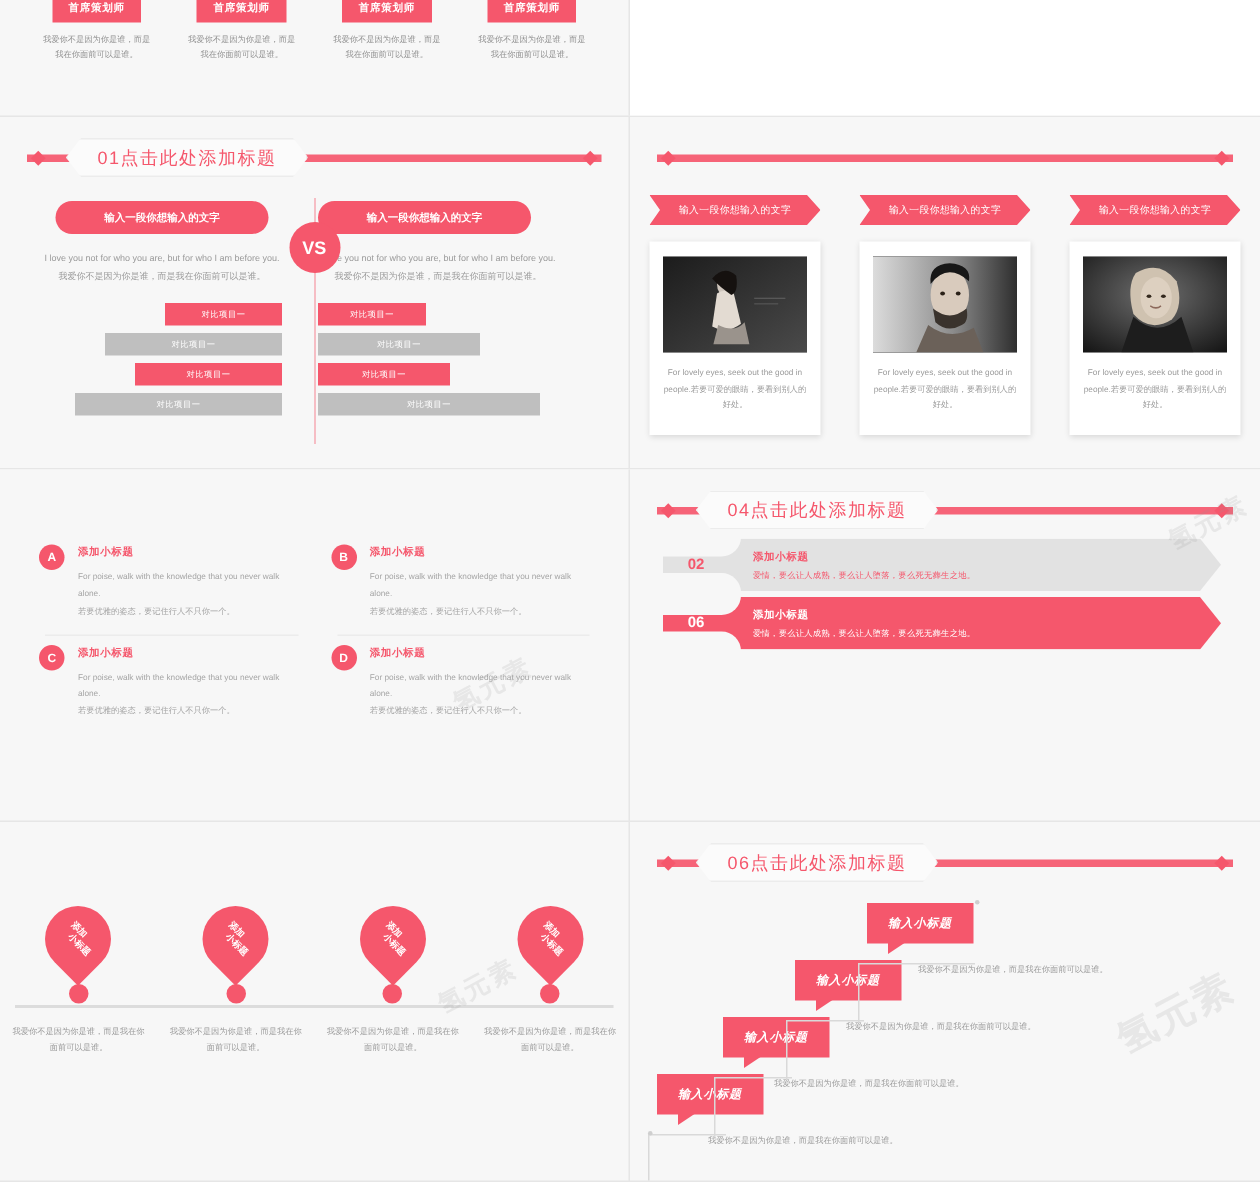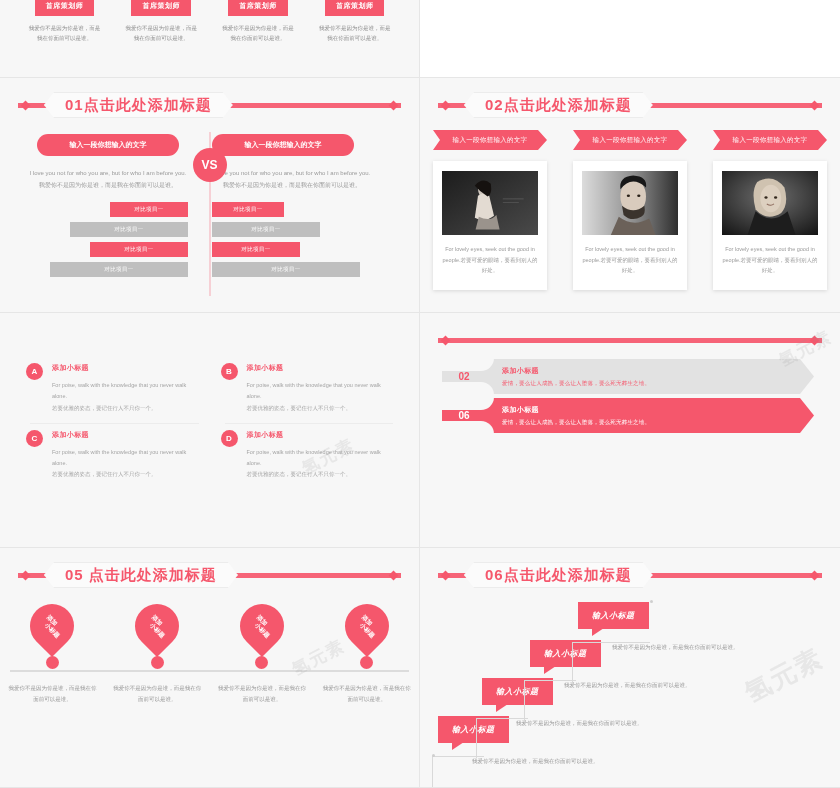--- a/index.html
+++ b/index.html
@@ -35,21 +35,21 @@
   }
   .hdr .hex {
     position:absolute; left:44px; top:0; height:26px;
     padding:0 20px;
     background:#fbfbfb;
     border:1px solid #ececec;
     display:flex; align-items:center; justify-content:center;
     clip-path:polygon(10px 0,calc(100% - 10px) 0,100% 50%,calc(100% - 10px) 100%,10px 100%,0 50%);
   }
   .hdr .hex span {
-    font-size:15px; font-weight:bold; color:#f5576c; letter-spacing:1px;
+    font-size:12px; font-weight:normal; color:#f5576c; letter-spacing:1px;
     white-space:nowrap;
   }
   .hdr .dot {
     position:absolute; width:7px; height:7px; background:#f5576c;
     top:10px; transform:rotate(45deg);
   }
   .hdr .dot.l { left:22px; }
   .hdr .dot.r { right:22px; }
 
   
@@ -250,23 +250,20 @@
       </div>
       <div class="vs">VS</div>
     </div>
   </div>
 
   <div class="slide col2">
     <div class="hdr">
       <div class="bar"></div>
       <div class="dot l"></div>
       <div class="dot r"></div>
-      <div class="hex">
-        <span>02点击此处添加标题</span>
-      </div>
     </div>
     <div class="cards" id="photoCards">
           <div class="card">
             <div class="ribbon">输入一段你想输入的文字</div>
             <div class="body">
               <div class="photo"><svg viewBox="0 0 120 70" preserveAspectRatio="none" style="width:100%;height:100%">
                   <defs>
                     <linearGradient id="g1" x1="0" y1="0" x2="1" y2="1">
                       <stop offset="0" stop-color="#1c1c1c"></stop>
                       <stop offset="1" stop-color="#4a4a4a"></stop>
@@ -373,20 +370,23 @@
           </div>
         </div>
     <div class="wm small" style="left:300px; top:132px;">氢元素</div>
   </div>
 
   <div class="slide col2">
     <div class="hdr">
       <div class="bar"></div>
       <div class="dot l"></div>
       <div class="dot r"></div>
+      <div class="hex">
+        <span>04点击此处添加标题</span>
+      </div>
     </div>
     <div class="arrows" id="arrowRows">
           <div class="arow off">
             <div class="shape"></div>
             <div class="notch top"></div>
             <div class="notch bot"></div>
             <div class="num">02</div>
             <div class="txt">
               <h5>添加小标题</h5>
               <p>爱情，要么让人成熟，要么让人堕落，要么死无葬生之地。</p>
@@ -400,28 +400,20 @@
             <div class="txt">
               <h5>添加小标题</h5>
               <p>爱情，要么让人成熟，要么让人堕落，要么死无葬生之地。</p>
             </div>
           </div>
         </div>
     <div class="wm small" style="right:6px; top:24px;">氢元素</div>
   </div>
 
   <div class="slide">
-    <div class="hdr">
-      <div class="bar"></div>
-      <div class="dot l"></div>
-      <div class="dot r"></div>
-      <div class="hex">
-        <span>05 点击此处添加标题</span>
-      </div>
-    </div>
     <div class="pins">
       <div class="pinline"></div>
       <div class="pinrow" id="pinRow">
             <div class="pin">
               <div class="drop">
                 <span>
                   <span>添加</span>
                   <span>小标题</span>
                 </span>
               </div>

